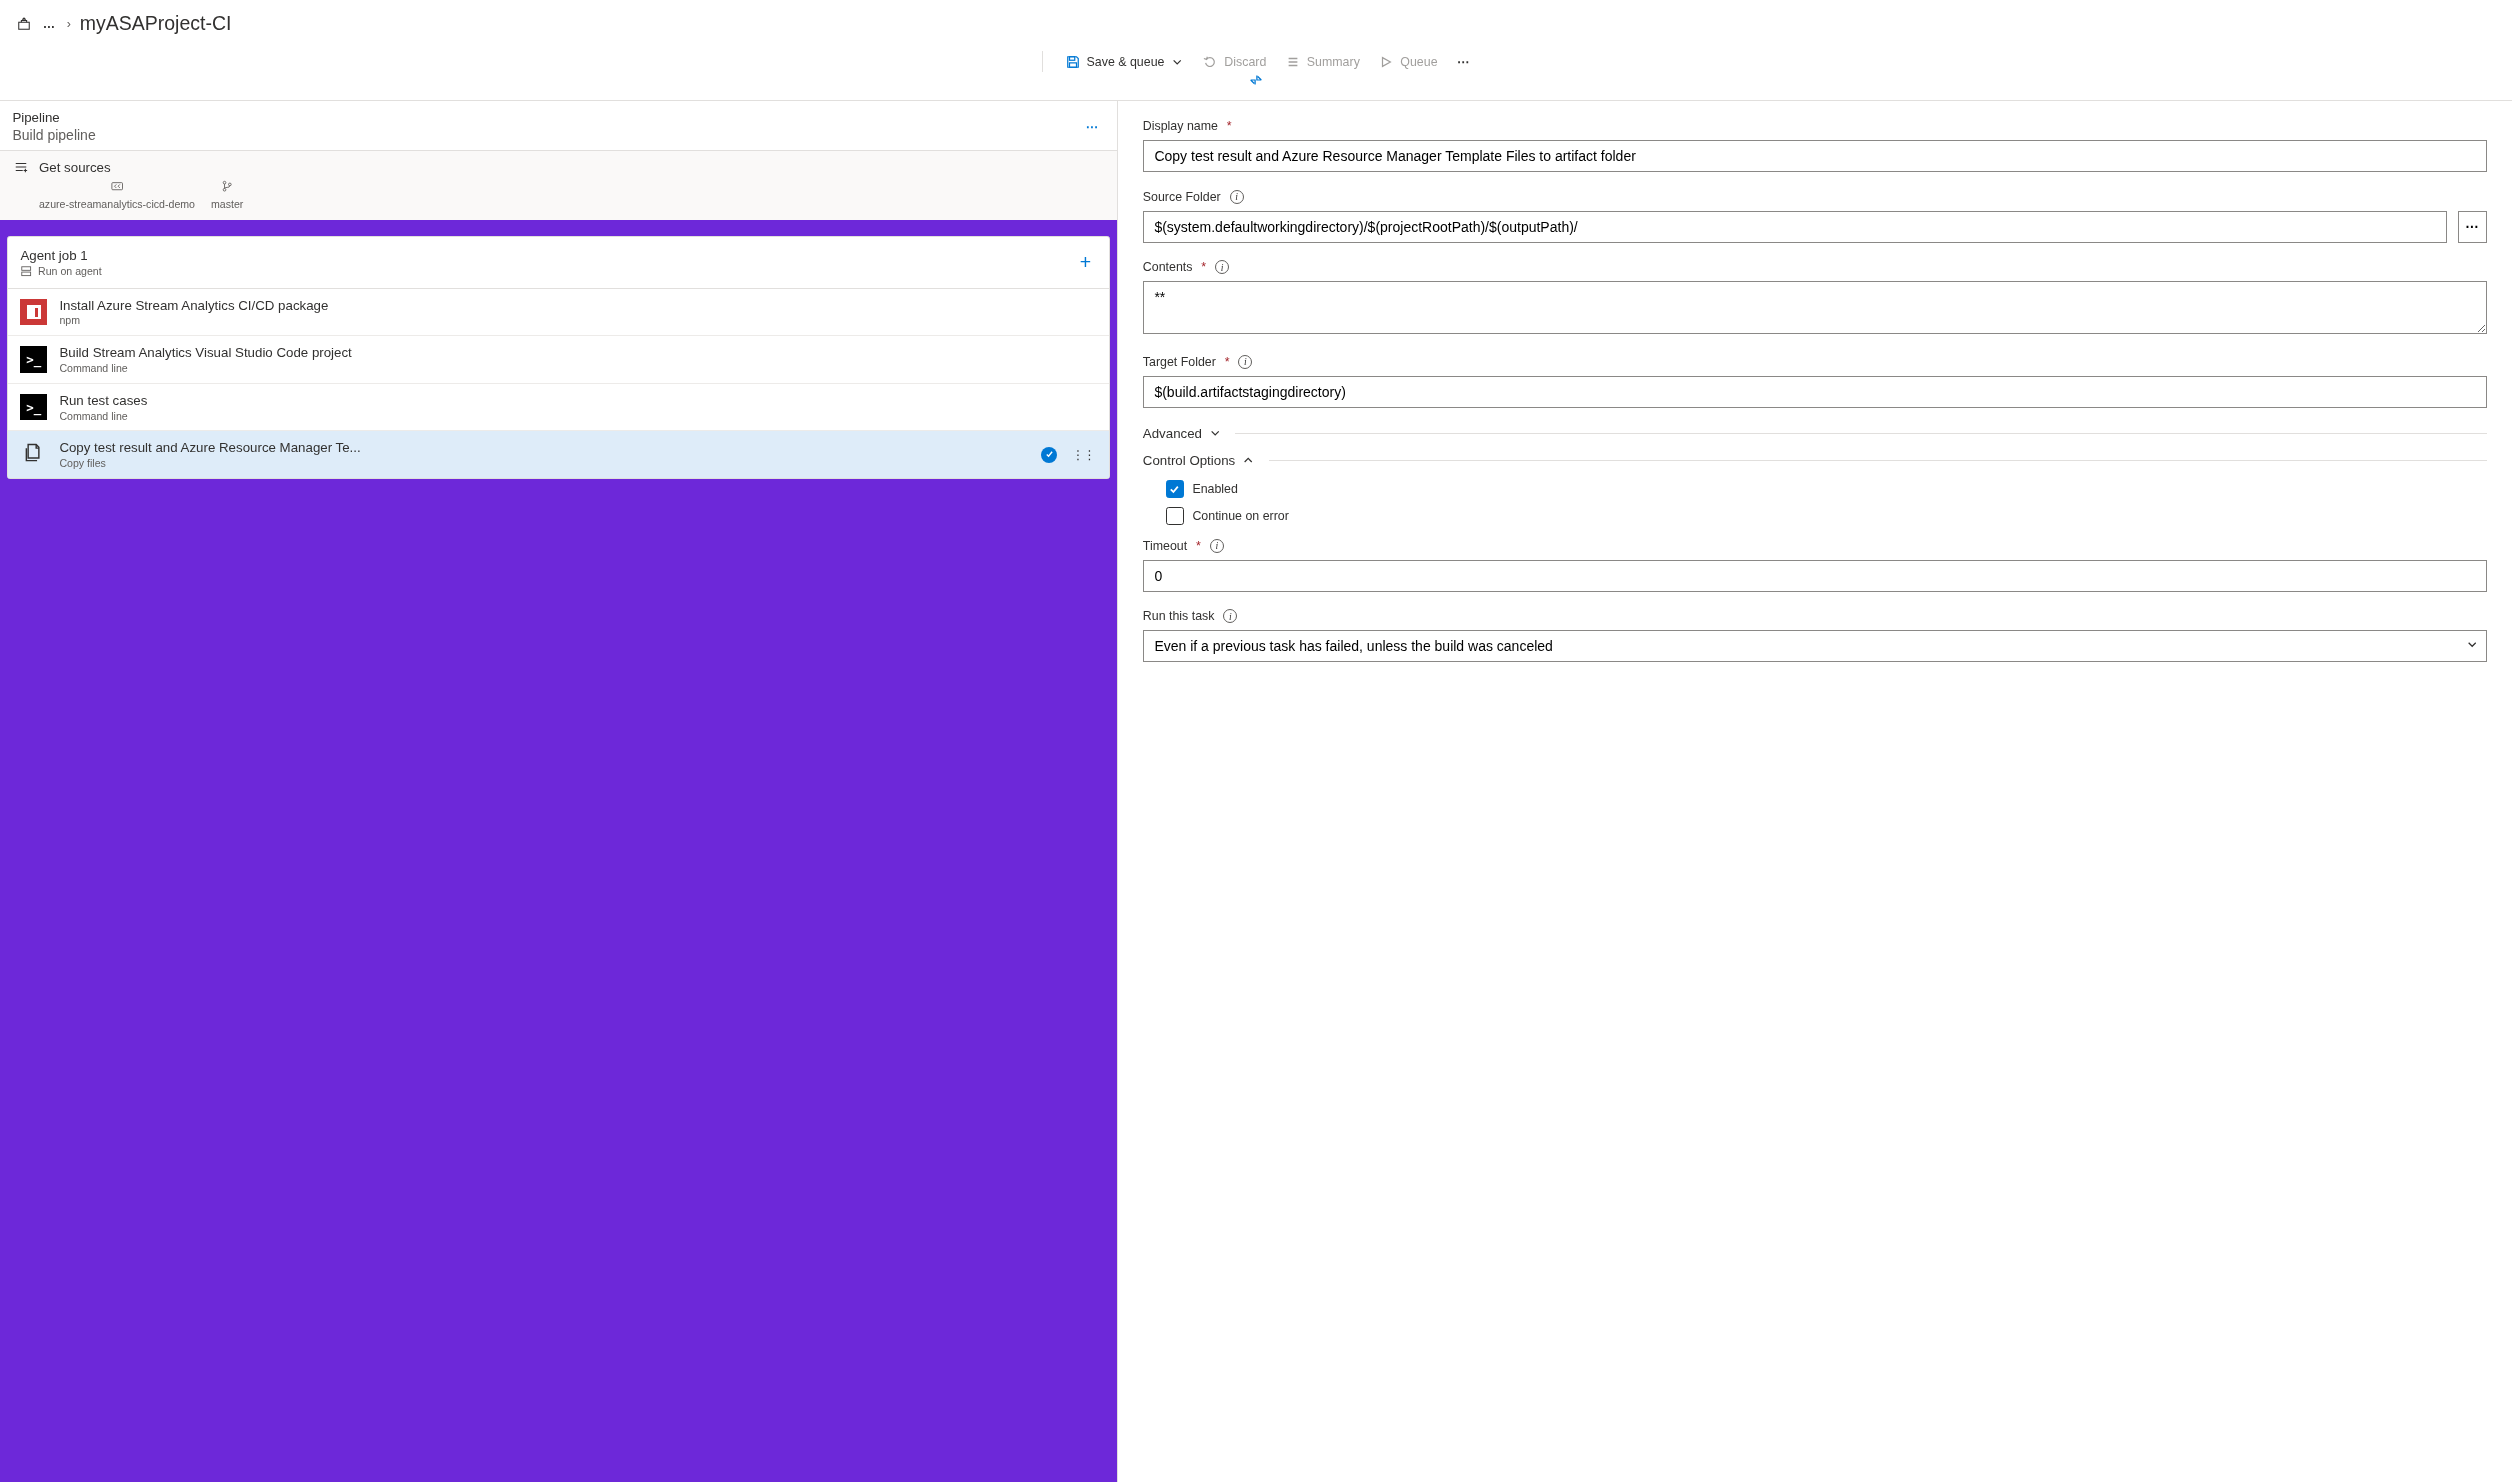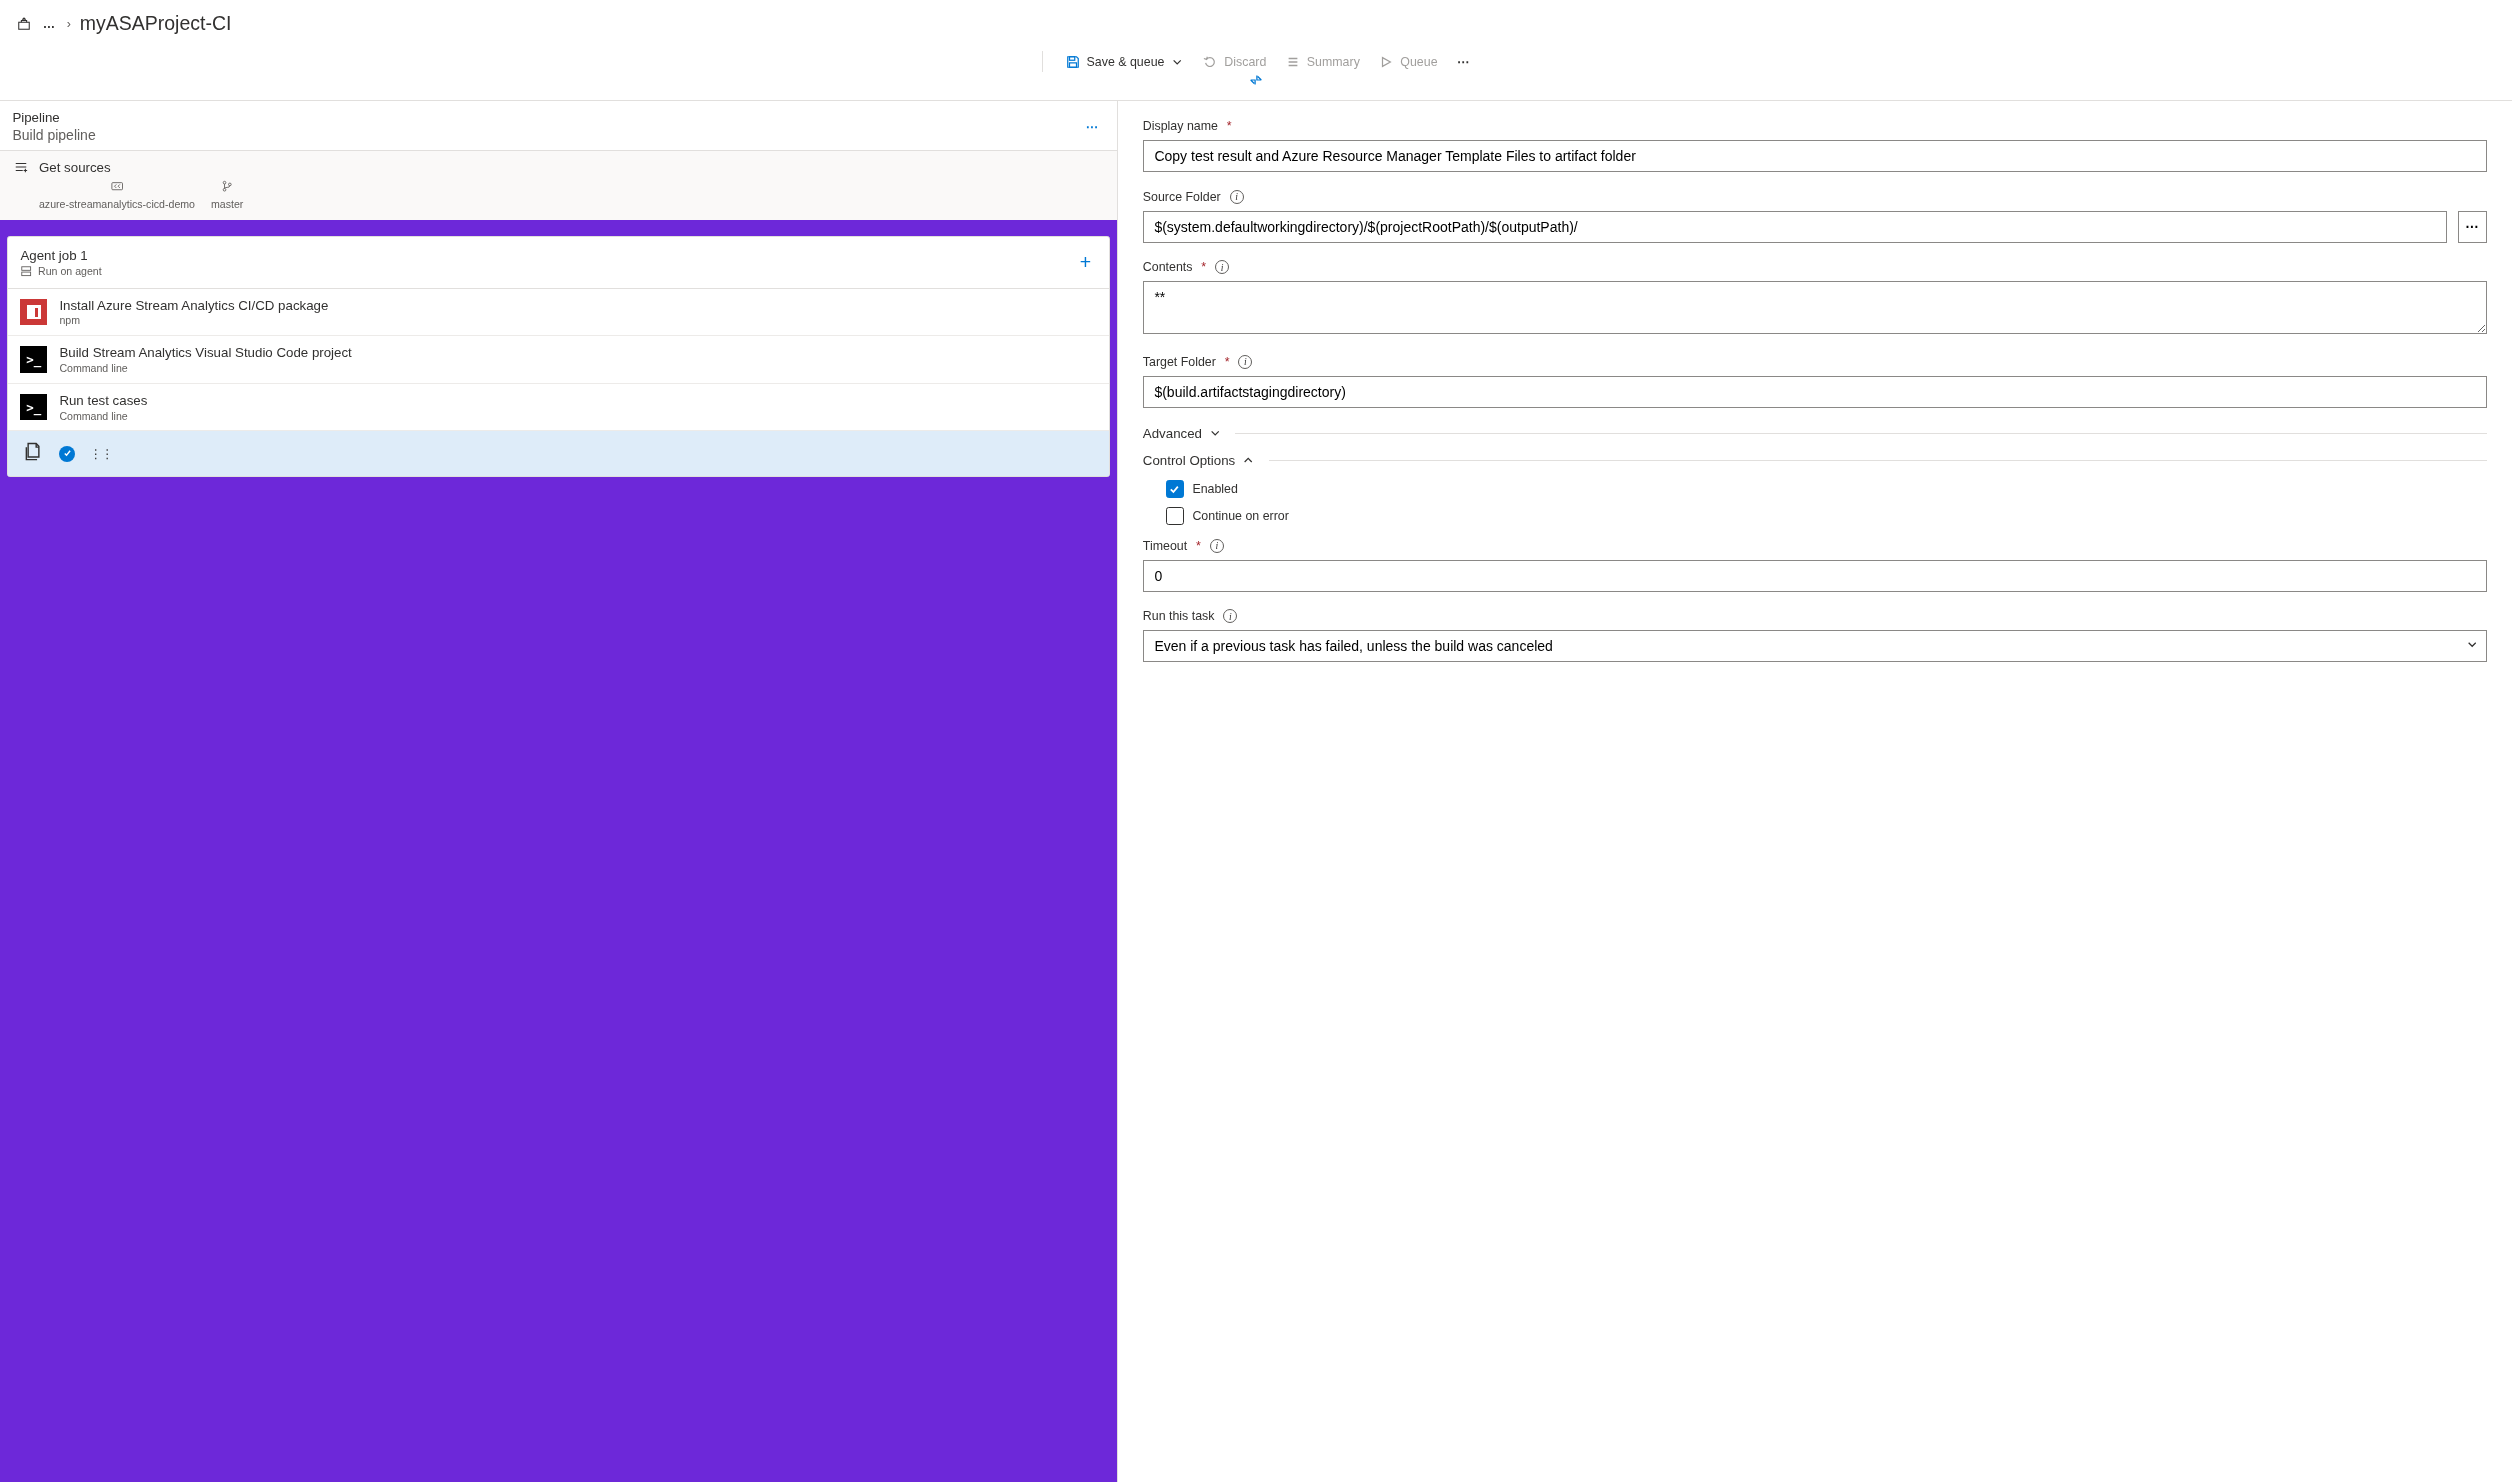--- a/index.html
+++ b/index.html
@@ -235,20 +235,24 @@
             </div>
           </div>
           <div class="task sel">
             <div class="ticon">
               <div class="copy-icon"><svg viewBox="0 0 28 28">
                   <path d="M8 4h9l3 3v12H8z" fill="none" stroke="#323130" stroke-width="1.6"></path>
                   <path d="M17 4v4h3" fill="none" stroke="#323130" stroke-width="1.6"></path>
                   <path d="M6 8v14h12" fill="none" stroke="#323130" stroke-width="1.6"></path>
                 </svg></div>
             </div>
+            <div class="tbody">
+              <div class="tt">Copy test result and Azure Resource Manager Te...</div>
+              <div class="ts">Copy files</div>
+            </div>
             <span class="check">
               <svg width="8.9" height="8.9" viewBox="0 0 10 10">
                 <path d="M2 5l2 2 4-5" fill="none" stroke="#fff" stroke-width="1.6"></path>
               </svg>
             </span>
             <span class="grip">⋮⋮</span>
           </div>
         </div>
     </div>
 

